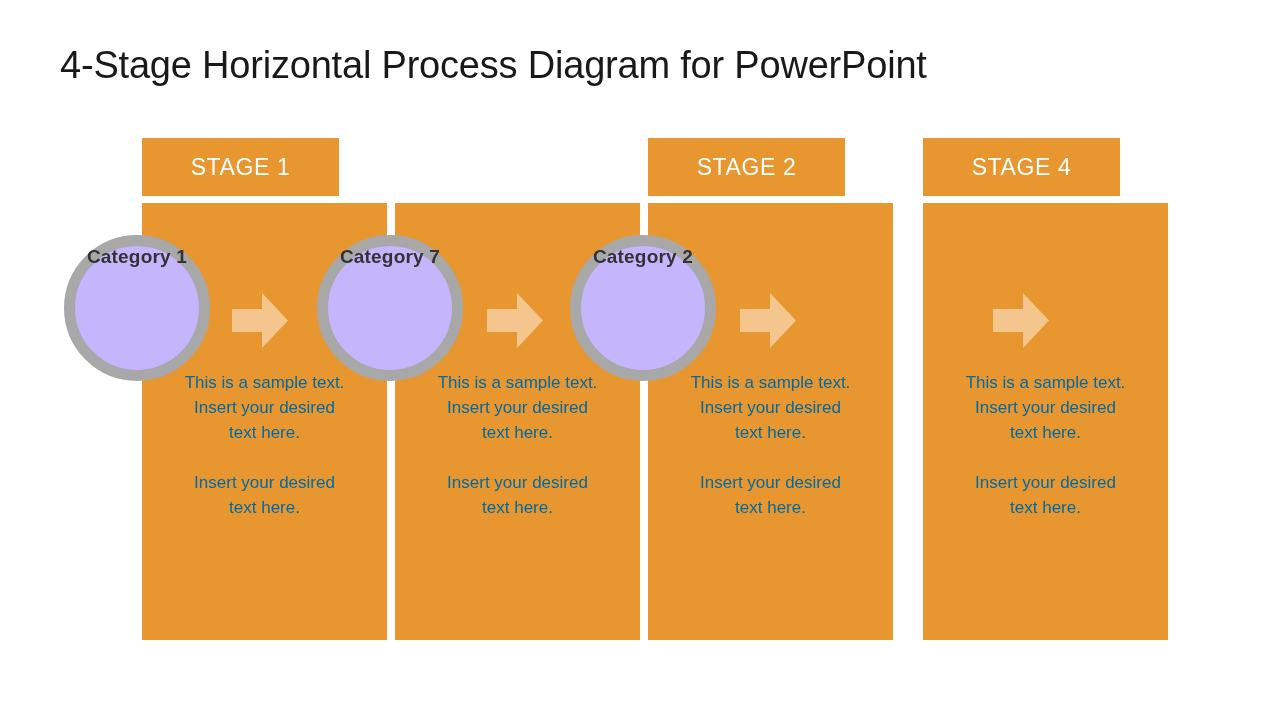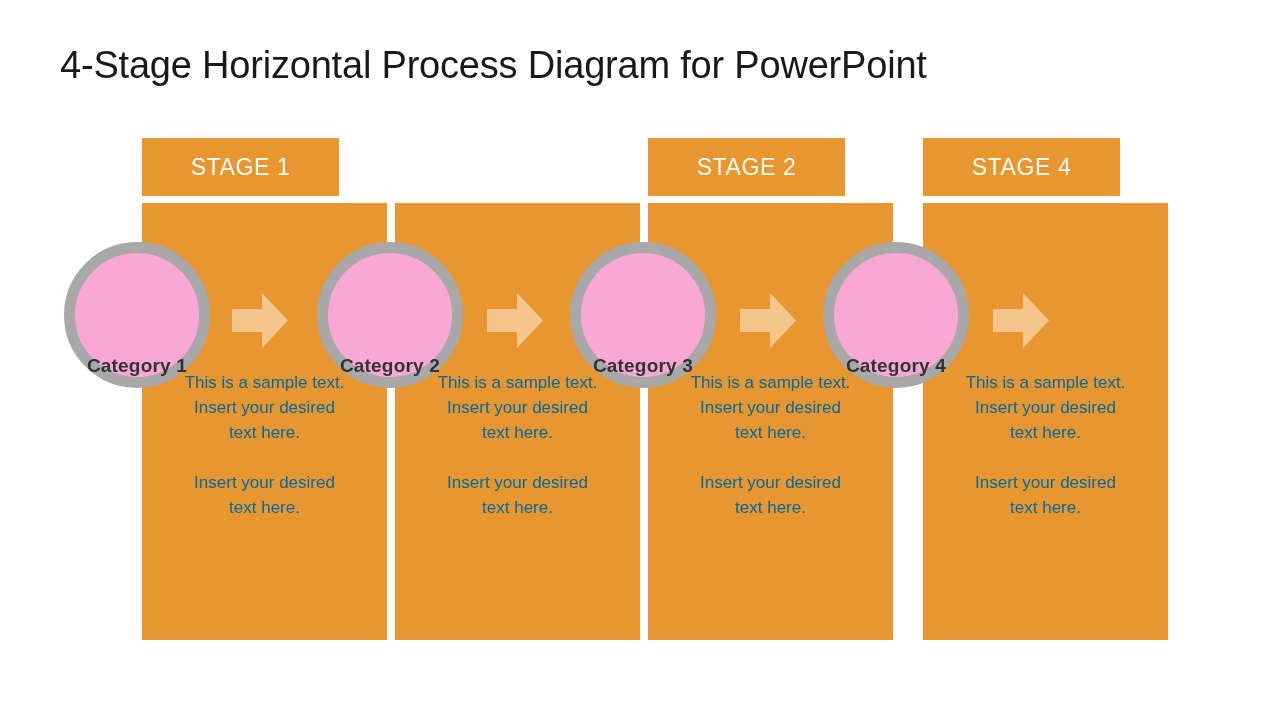--- a/index.html
+++ b/index.html
@@ -94,27 +94,27 @@
   .stage-text .para-gap {
     display: block;
     height: 25px;
   }
 
   
   .node-circle {
     position: absolute;
     width: 146px;
     height: 146px;
-    top: 242px;
+    top: 235px;
     border-radius: 50%;
-    background: #f9a8d4;
+    background: #c4b5fd;
     border: 11px solid #A8A8A8;
     box-sizing: border-box;
     display: flex;
-    align-items: flex-end;
+    align-items: flex-start;
     justify-content: center;
   }
   .node-circle-label {
     color: #333333;
     font-size: 19px;
     font-weight: bold;
     letter-spacing: 0.2px;
     white-space: nowrap;
   }
   .node-1 { left: 64px; }
@@ -211,23 +211,20 @@
       <polygon points="0,16 30,16 30,0 56,27.5 30,55 30,39 0,39" fill="#F4C68D"></polygon>
     </svg>
     <svg class="flow-arrow arrow-4" viewBox="0 0 56 55">
       <polygon points="0,16 30,16 30,0 56,27.5 30,55 30,39 0,39" fill="#F4C68D"></polygon>
     </svg>
 
     <div class="node-circle node-1">
       <span class="node-circle-label">Category  1</span>
     </div>
     <div class="node-circle node-2">
+      <span class="node-circle-label">Category  7</span>
+    </div>
+    <div class="node-circle node-3">
       <span class="node-circle-label">Category  2</span>
-    </div>
-    <div class="node-circle node-3">
-      <span class="node-circle-label">Category  3</span>
-    </div>
-    <div class="node-circle node-4">
-      <span class="node-circle-label">Category  4</span>
     </div>
 
   </div>
 </div>
 
 </body></html>

